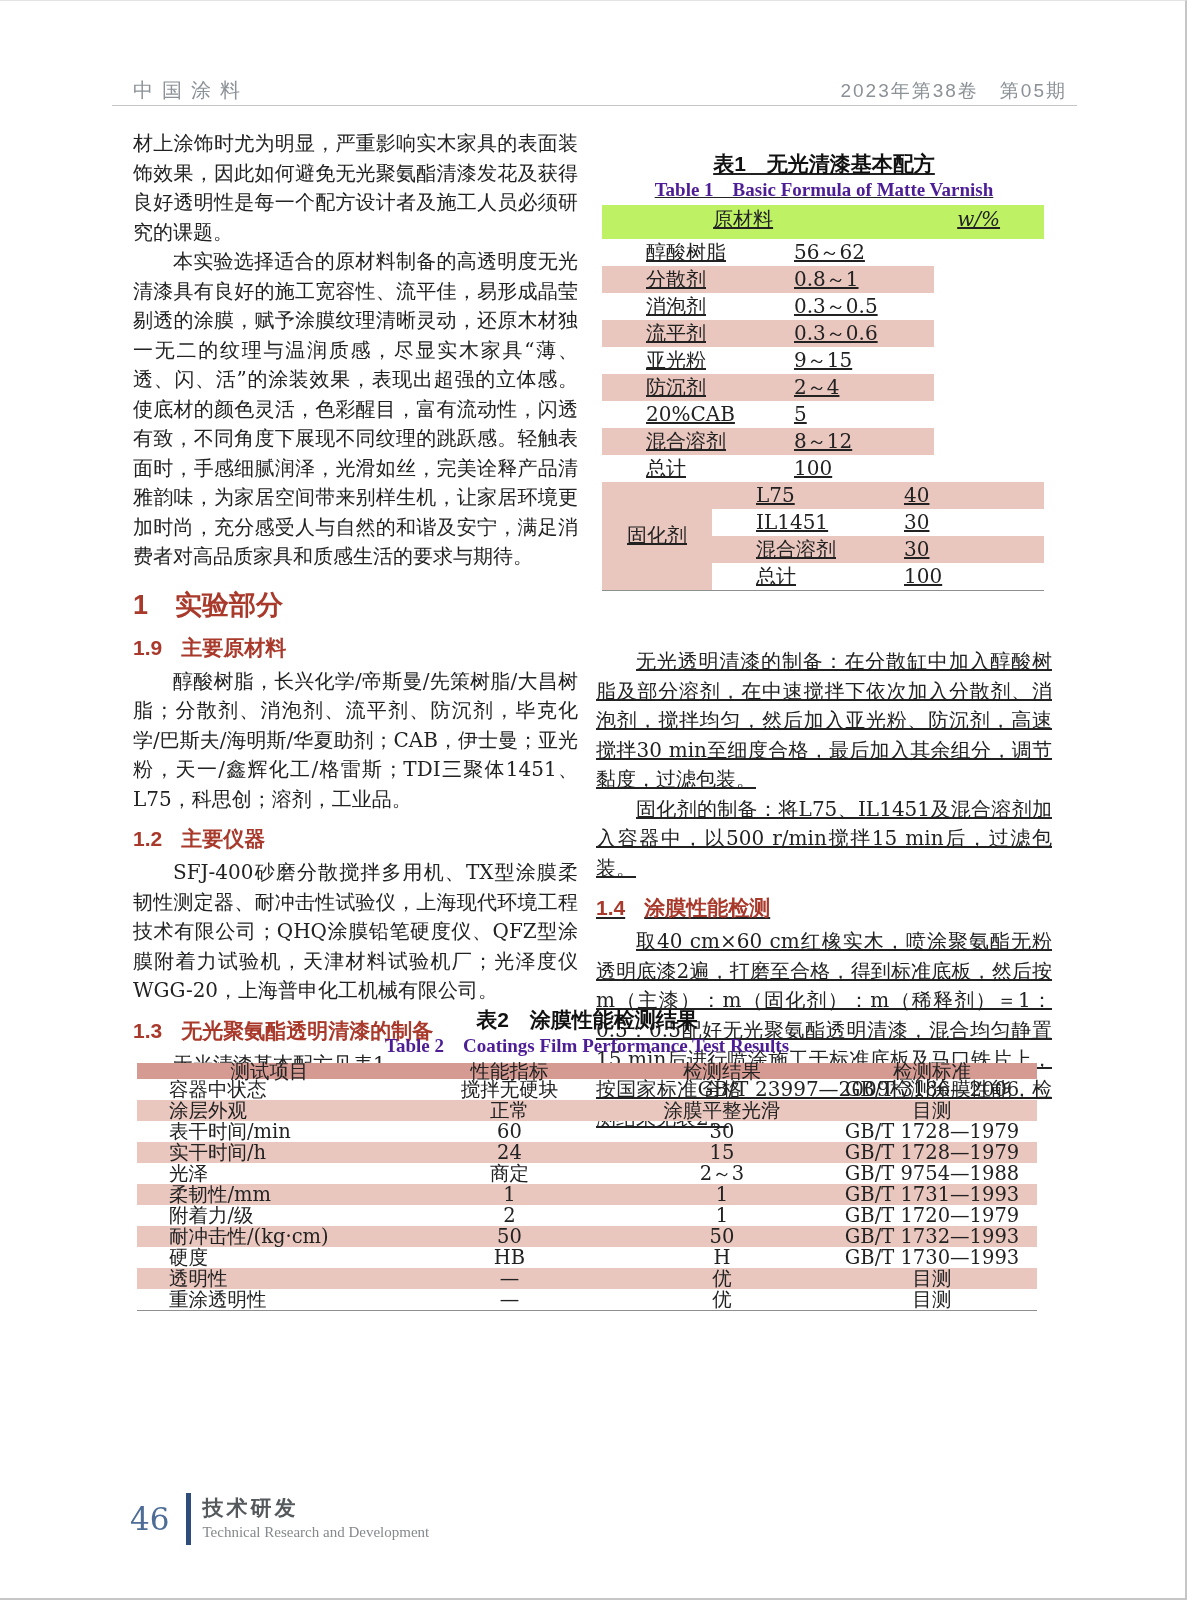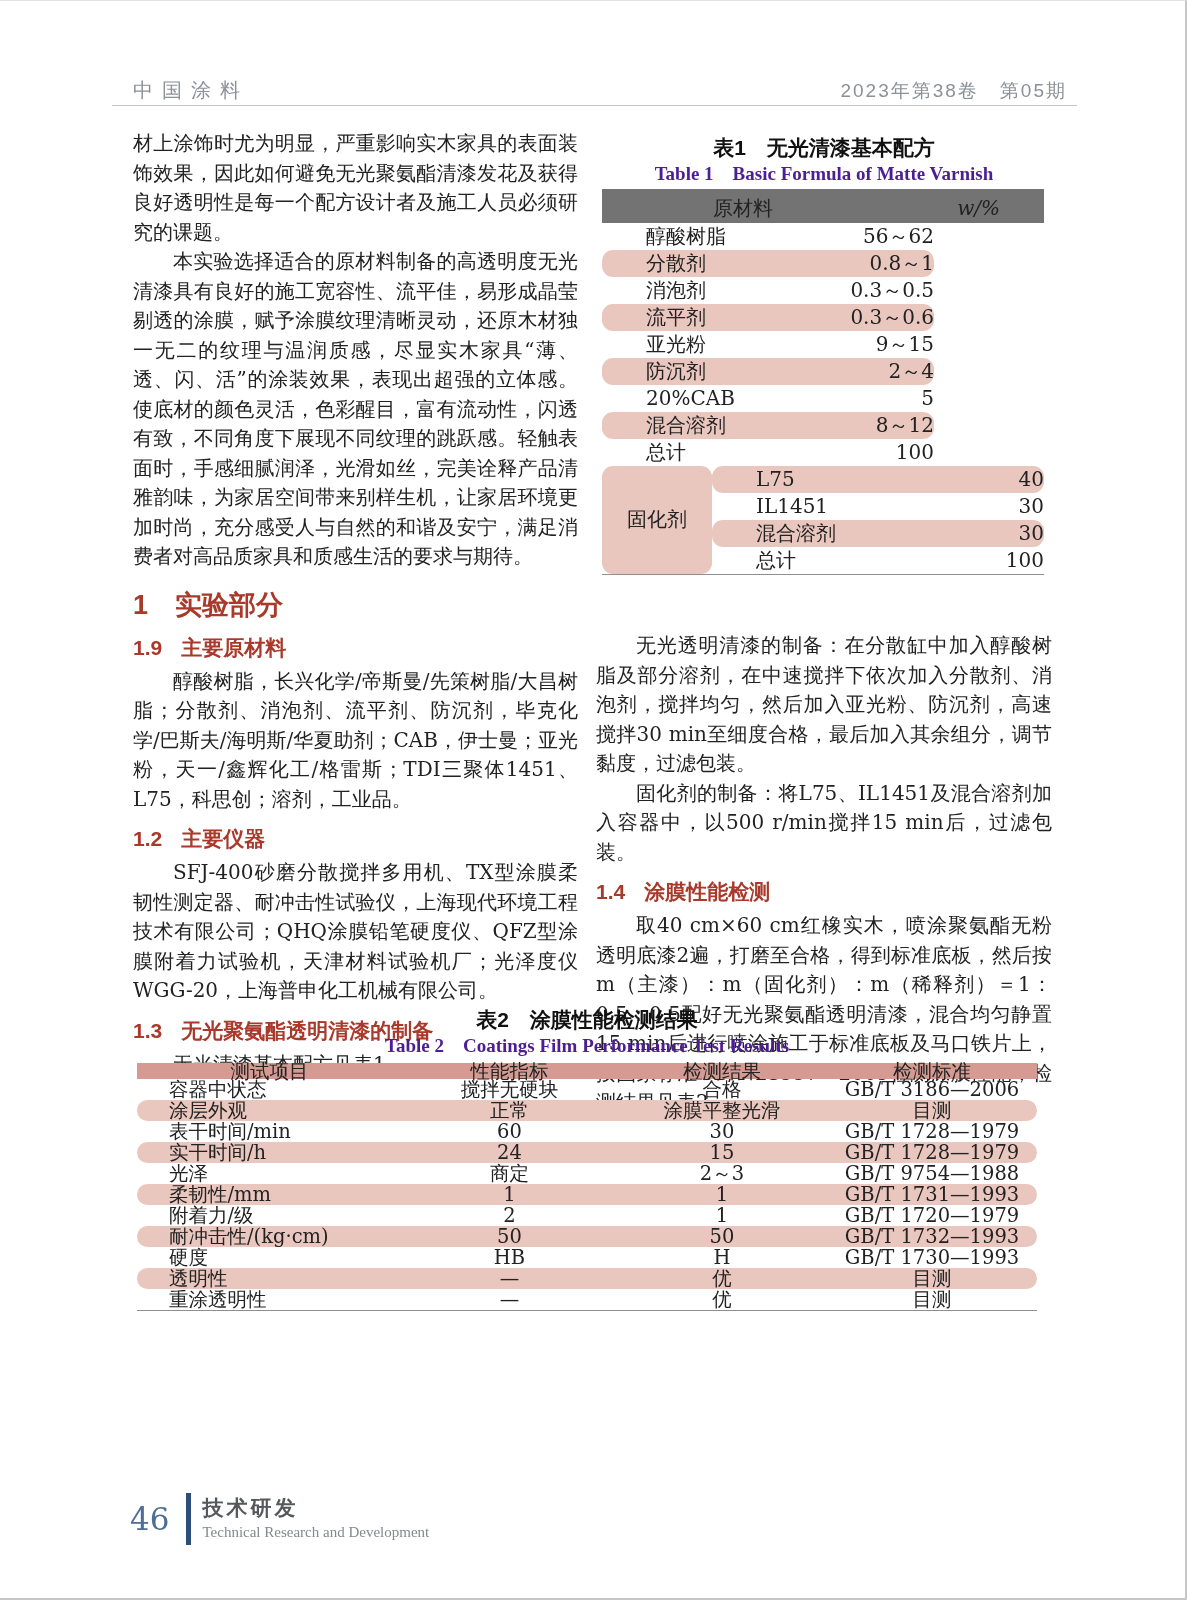--- a/index.html
+++ b/index.html
@@ -12,47 +12,47 @@
   
   .hdr { position:absolute; left:133px; right:118px; top:76px; display:flex;
          justify-content:space-between; align-items:baseline;
          font-family:"Liberation Sans", sans-serif; color:#8b9196;gap:38px; }
   .hdr-journal { font-size:20px; letter-spacing:9px; }
   .hdr-issue   { font-size:19px; letter-spacing:2px; }
   .hdr-rule { position:absolute; left:112px; right:108px; top:104px; height:1px; background:#c3c5c7; }
   
   .col { position:absolute; font-size:20px; line-height:29.5px; text-align:justify; }
   .col-left  { left:133px; top:128px; width:445px; }
-  .col-right { left:596px; top:134px; width:456px; }
+  .col-right { left:596px; top:150px; width:456px;text-decoration:underline; }
   .para { text-indent:2em; }
   .para.noindent { text-indent:0; }
   
   .h1 { margin-top:15px; margin-bottom:9px; color:#a8392b;
         font-family:"Liberation Sans", sans-serif; font-weight:bold; font-size:27px;
         display:flex; gap:27px; line-height:36px; text-align:left; }
   .h2 { margin-top:11px; margin-bottom:5px; color:#a8392b;
         font-family:"Liberation Sans", sans-serif; font-weight:bold; font-size:21px;
         display:flex; gap:19px; line-height:28px; text-align:left; }
   
   .tbl-title-cn { text-align:center; font-family:"Liberation Sans", sans-serif;
                   font-weight:bold; font-size:21px; line-height:26px; color:#111; }
   .tbl-title-en { text-align:center; font-family:"Liberation Serif", serif;
                   font-weight:bold; font-size:19px; line-height:26px; color:#4c1d95; margin-bottom:2px; }
   
   .t1 { width:442px; margin-left:6px; font-size:20px; border-bottom:1px solid #8f8f8f; }
-  .t1-head { display:flex; align-items:flex-end; height:34px; background:#737373;gap:29px; }
+  .t1-head { display:flex; align-items:flex-start; height:34px; background:#bef264;gap:29px; }
   .t1-head .c1 { width:302px; text-align:center; }
   .t1-head .c2 { width:140px; text-align:center; font-style:italic; font-family:"DejaVu Serif", serif; }
   .t1-group { display:flex; }
   .t1-label { width:110px; display:flex; align-items:center; justify-content:center; }
   .t1-rows  { width:332px; }
   .t1-row { display:flex; align-items:center; height:27px; }
   .t1-row .m { width:192px; padding-left:44px; }
-  .t1-row .v { width:140px; text-align:right; }
-  .pk { background:#e9c6be;border-radius:11px; }
+  .t1-row .v { width:140px; text-align:left; }
+  .pk { background:#e9c6be; }
   
   .t2sec { position:absolute; left:137px; top:1006px; width:900px; }
   .t2 { width:900px; font-size:19.5px; border-bottom:1px solid #8f8f8f; margin-top:4px; }
   .t2-row { display:flex; align-items:center; height:21px; }
   .t2-row.hd { height:16px; background:#d59b93; }
   .t2 .c1 { width:265px; padding-left:32px; }
   .t2 .c2 { width:215px; text-align:center; }
   .t2 .c3 { width:210px; text-align:center; }
   .t2 .c4 { width:210px; text-align:center; }
   .t2-row.hd .c1 { text-align:center; padding-left:0; }

